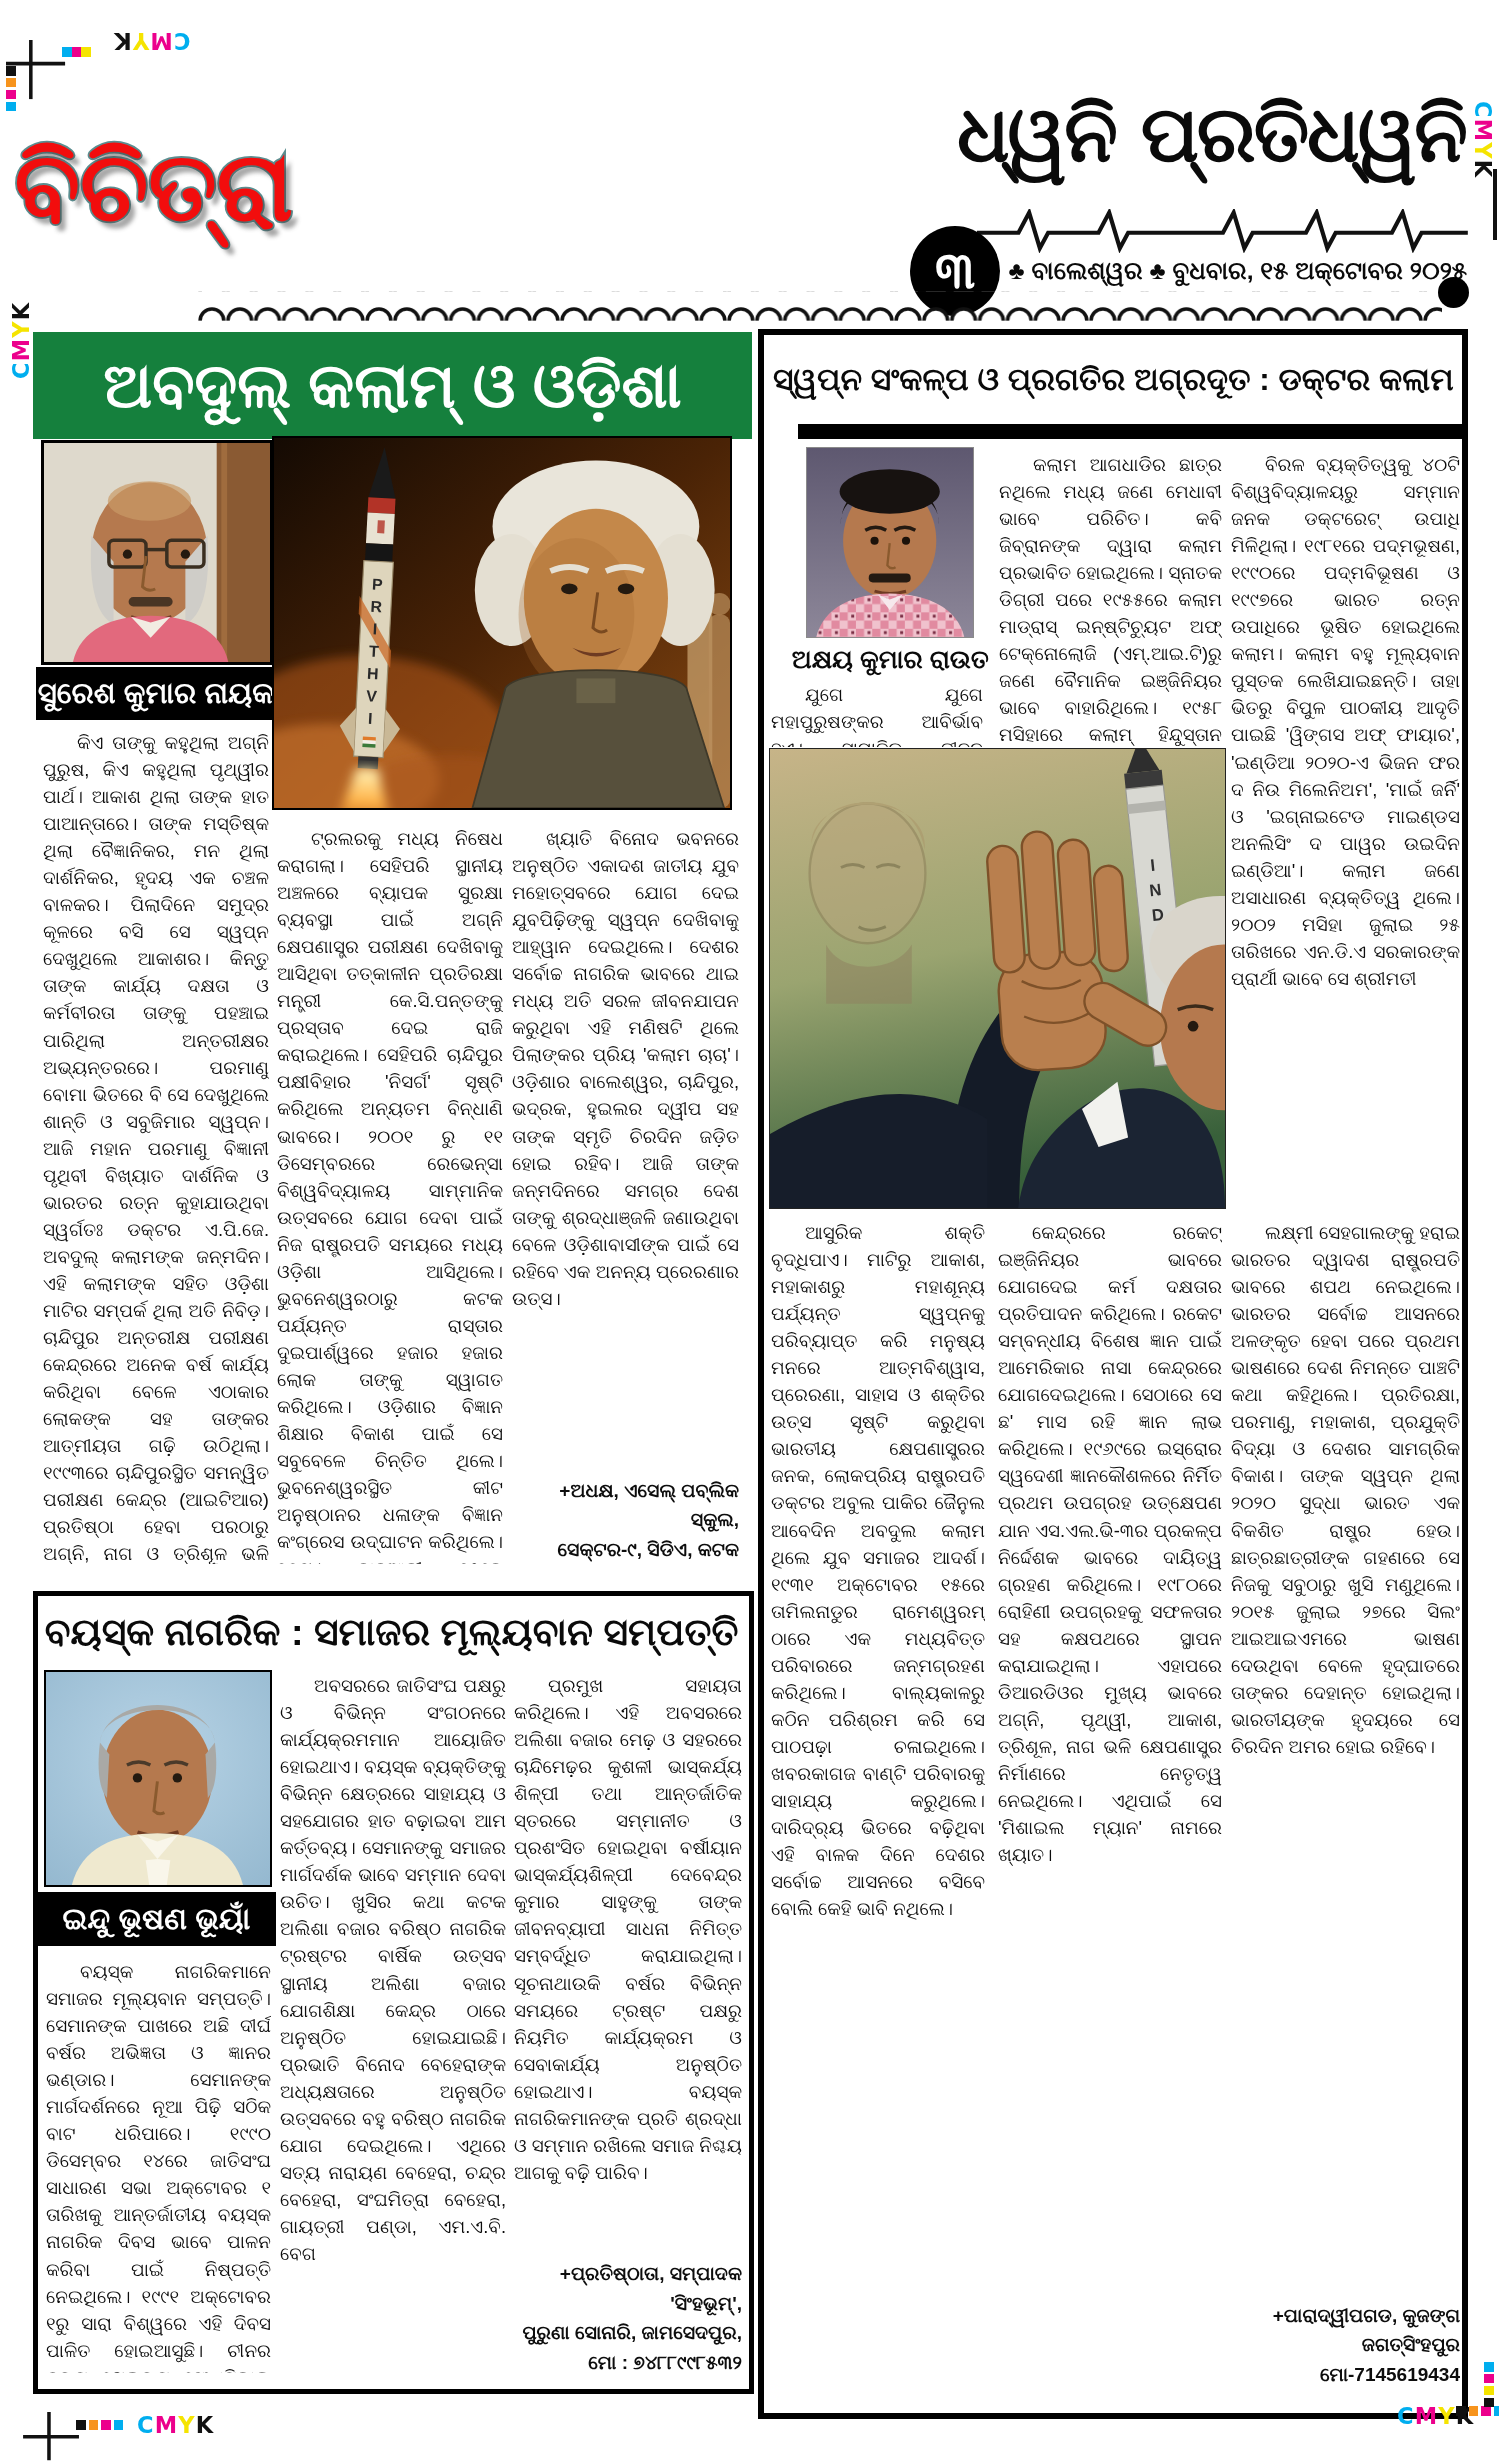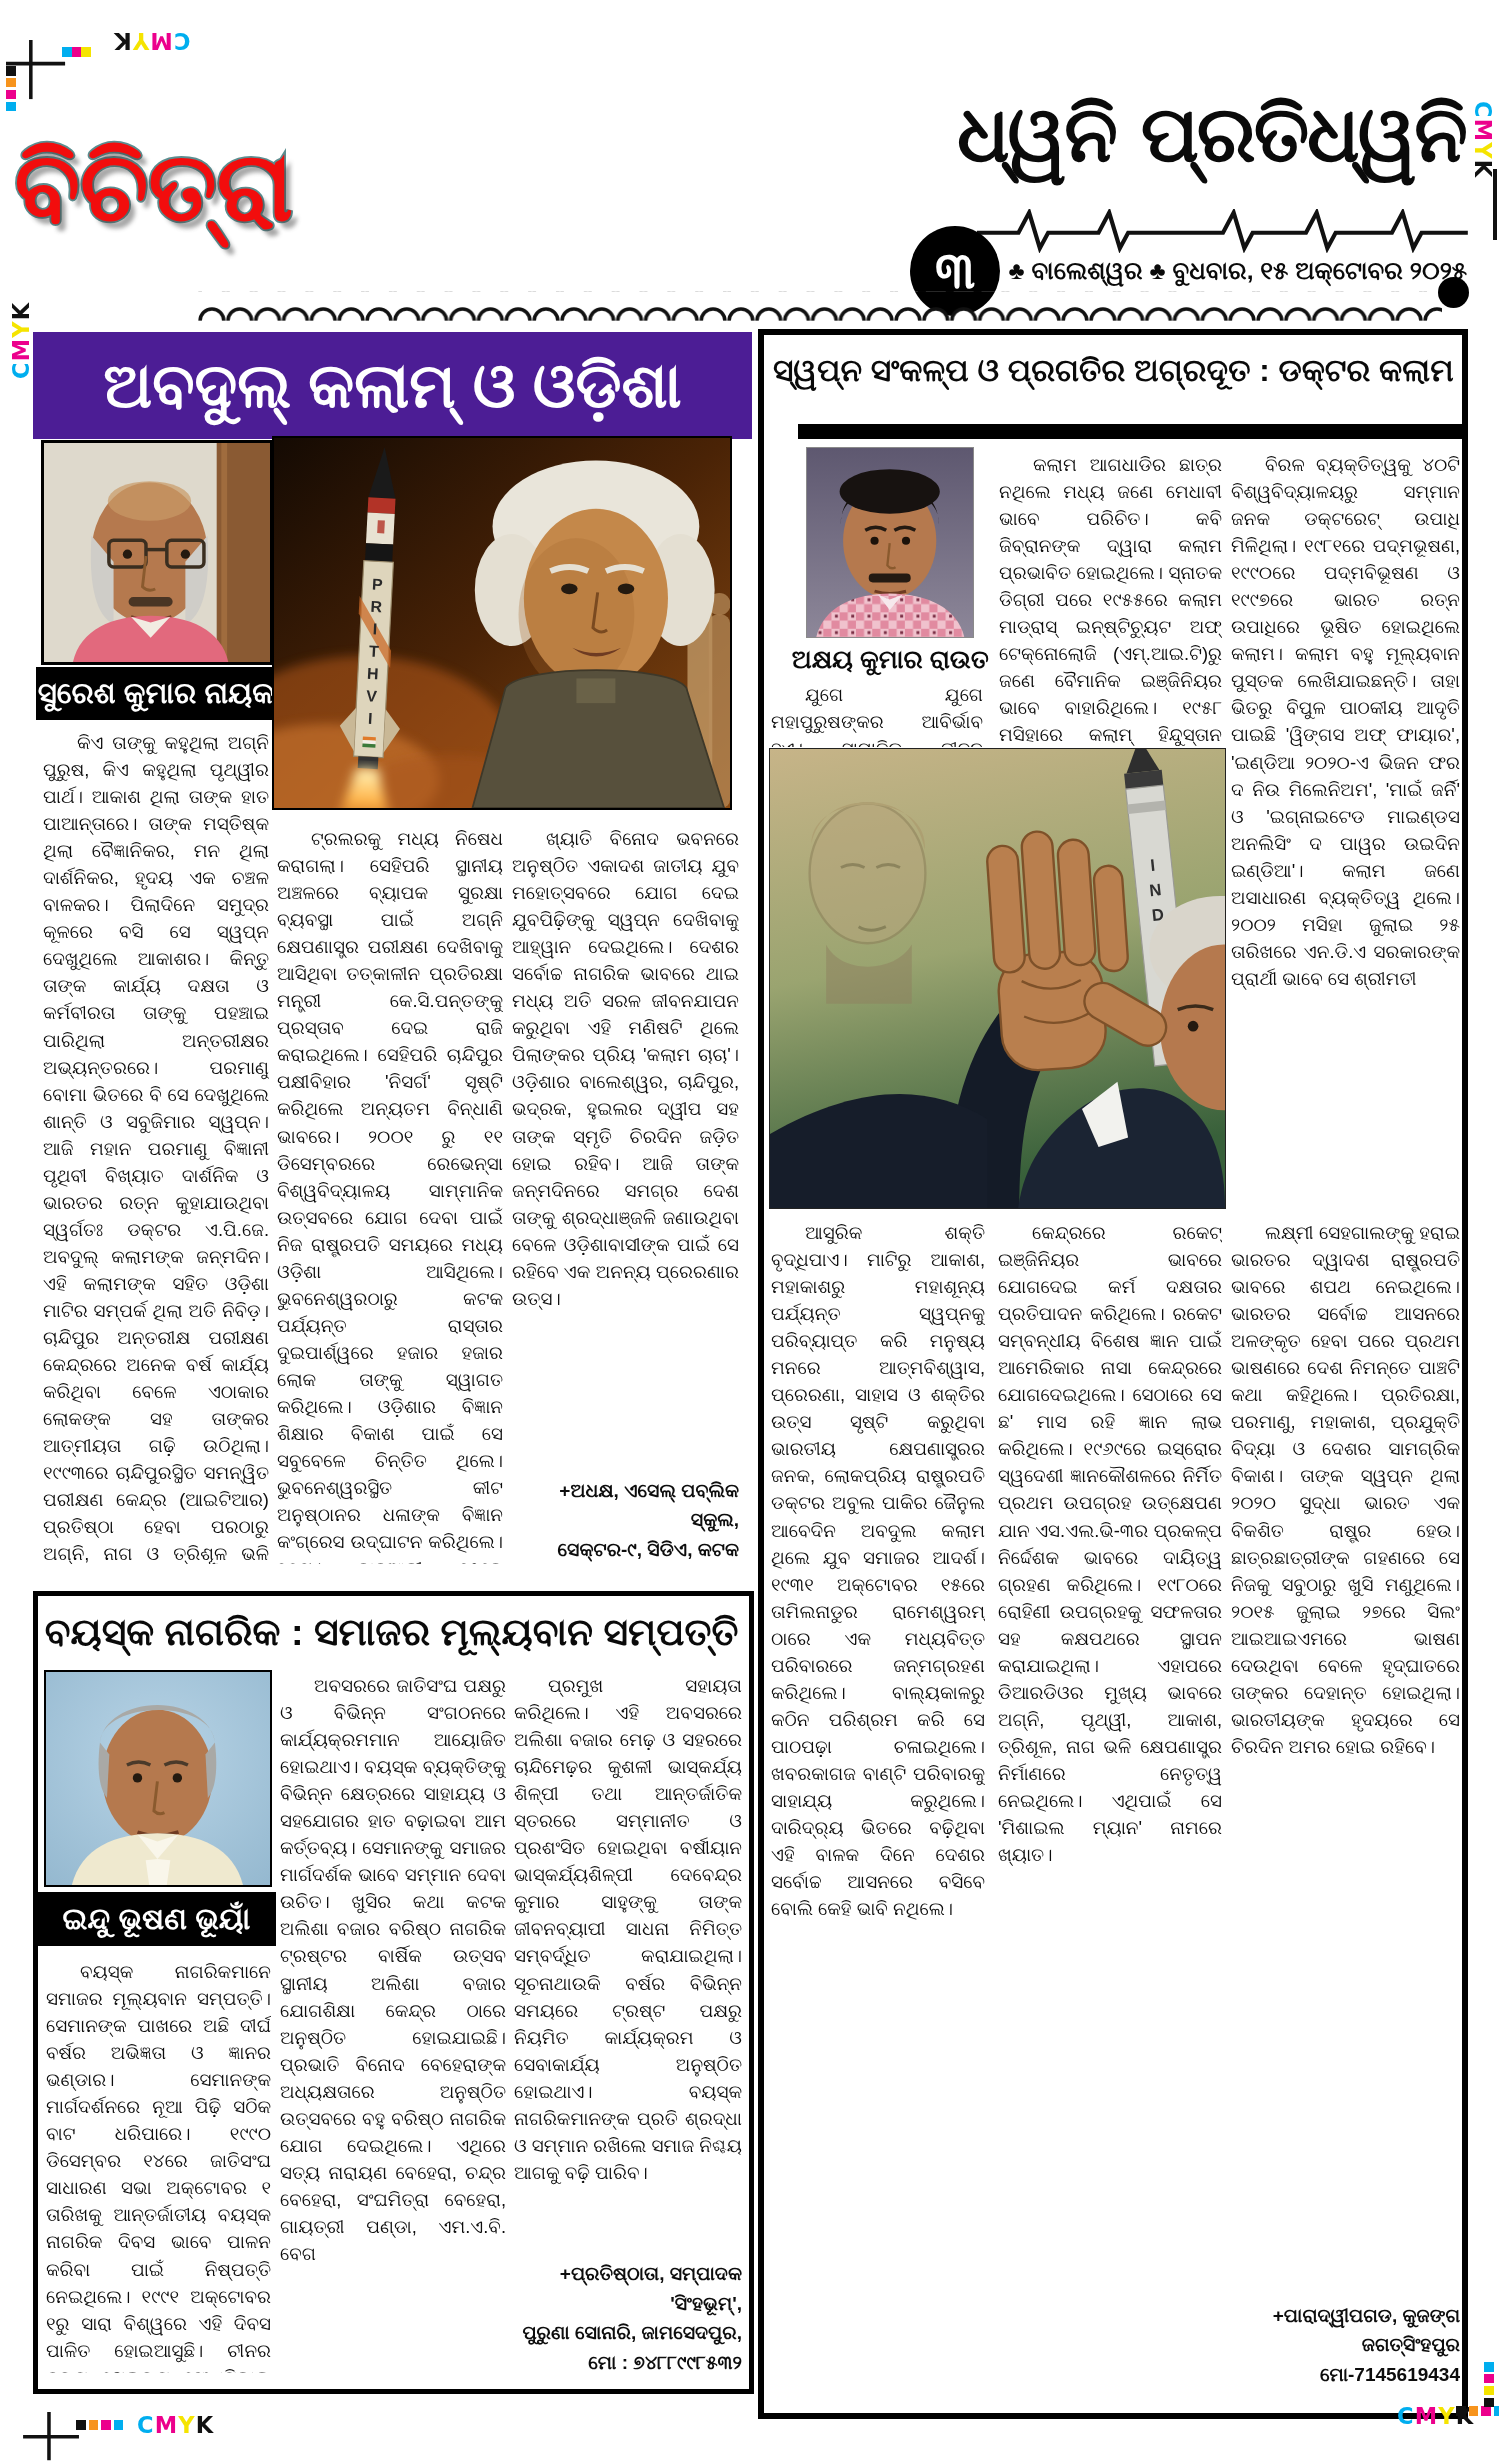--- a/index.html
+++ b/index.html
@@ -11,21 +11,21 @@
   
   .logo-text{font-size:175px;font-weight:bold;color:#f20d0d;line-height:1.05;
              -webkit-text-stroke:6.5px #5b8e90;paint-order:stroke;
              text-shadow:10.7px 13px 8.3px rgba(60,60,60,.45);transform:rotate(-2deg);}
   .mast-title{font-size:90px;font-weight:900;color:#0a0a0a;letter-spacing:-2.4px;
               font-family:"DejaVu Sans", sans-serif;transform:rotate(-1deg);}
   .pageno{width:90px;height:90px;border-radius:50%;background:#000;color:#fff;
           font-size:51px;font-weight:bold;}
   .dateline{font-size:28px;font-weight:bold;color:#0a0a0a;}
   
-  .hl-black{background:#4c1d95;}
+  .hl-black{background:#15803d;}
   .hl-black span{color:#fff;}
   .hl1{font-size:62px;font-weight:bold;}
   .hl2{font-size:51px;font-weight:bold;color:#0a0a0a;}
   .hl3{font-size:50px;font-weight:bold;color:#0a0a0a;}
   .namebar{background:#000;}
   .namebar span{color:#fff;font-size:30px;font-weight:bold;}
   .nameplain span{color:#0a0a0a;font-size:26px;font-weight:bold;}
   
   .col{font-size:18.4px;line-height:1.47;text-align:justify;color:#0c0c0c;overflow:hidden;
        text-indent:34px;word-break:break-word;}
@@ -194,21 +194,21 @@
   <div class="abs col" style="left:277px;top:825px;width:226px;height:739px">ଟ୍ରଲରକୁ ମଧ୍ୟ ନିଷେଧ କରାଗଲା। ସେହିପରି ସ୍ଥାନୀୟ ଅଞ୍ଚଳରେ ବ୍ୟାପକ ସୁରକ୍ଷା ବ୍ୟବସ୍ଥା ପାଇଁ ଅଗ୍ନି କ୍ଷେପଣାସ୍ତ୍ର ପରୀକ୍ଷଣ ଦେଖିବାକୁ ଆସିଥିବା ତତ୍କାଳୀନ ପ୍ରତିରକ୍ଷା ମନ୍ତ୍ରୀ କେ.ସି.ପନ୍ତଙ୍କୁ ପ୍ରସ୍ତାବ ଦେଇ ରାଜି କରାଇଥିଲେ। ସେହିପରି ଚାନ୍ଦିପୁର ପକ୍ଷୀବିହାର 'ନିସର୍ଗ' ସୃଷ୍ଟି କରିଥିଲେ ଅନ୍ୟତମ ବିନ୍ଧାଣି ଭାବରେ। ୨୦୦୧ ରୁ ୧୧ ଡିସେମ୍ବରରେ ରେଭେନ୍ସା ବିଶ୍ୱବିଦ୍ୟାଳୟ ସାମ୍ମାନିକ ଉତ୍ସବରେ ଯୋଗ ଦେବା ପାଇଁ ନିଜ ରାଷ୍ଟ୍ରପତି ସମୟରେ ମଧ୍ୟ ଓଡ଼ିଶା ଆସିଥିଲେ। ଭୁବନେଶ୍ୱରଠାରୁ କଟକ ପର୍ଯ୍ୟନ୍ତ ରାସ୍ତାର ଦୁଇପାର୍ଶ୍ୱରେ ହଜାର ହଜାର ଲୋକ ତାଙ୍କୁ ସ୍ୱାଗତ କରିଥିଲେ। ଓଡ଼ିଶାର ବିଜ୍ଞାନ ଶିକ୍ଷାର ବିକାଶ ପାଇଁ ସେ ସବୁବେଳେ ଚିନ୍ତିତ ଥିଲେ। ଭୁବନେଶ୍ୱରସ୍ଥିତ କୀଟ ଅନୁଷ୍ଠାନର ଧଳାଙ୍କ ବିଜ୍ଞାନ କଂଗ୍ରେସ ଉଦ୍‌ଘାଟନ କରିଥିଲେ। ୨୦୧୪ ଜାନୁଆରୀ ୨୫ରେ ଭୁବନେଶ୍ୱରରେ</div>
   <div class="abs colwrap" style="left:512px;top:825px;width:227px;height:739px">
     <div class="col" style="height:640px">ଖ୍ୟାତି ବିନୋଦ ଭବନରେ ଅନୁଷ୍ଠିତ ଏକାଦଶ ଜାତୀୟ ଯୁବ ମହୋତ୍ସବରେ ଯୋଗ ଦେଇ ଯୁବପିଢ଼ିଙ୍କୁ ସ୍ୱପ୍ନ ଦେଖିବାକୁ ଆହ୍ୱାନ ଦେଇଥିଲେ। ଦେଶର ସର୍ବୋଚ୍ଚ ନାଗରିକ ଭାବରେ ଥାଇ ମଧ୍ୟ ଅତି ସରଳ ଜୀବନଯାପନ କରୁଥିବା ଏହି ମଣିଷଟି ଥିଲେ ପିଲାଙ୍କର ପ୍ରିୟ 'କଲାମ ଚାଚା'। ଓଡ଼ିଶାର ବାଲେଶ୍ୱର, ଚାନ୍ଦିପୁର, ଭଦ୍ରକ, ହୁଇଲର ଦ୍ୱୀପ ସହ ତାଙ୍କ ସ୍ମୃତି ଚିରଦିନ ଜଡ଼ିତ ହୋଇ ରହିବ। ଆଜି ତାଙ୍କ ଜନ୍ମଦିନରେ ସମଗ୍ର ଦେଶ ତାଙ୍କୁ ଶ୍ରଦ୍ଧାଞ୍ଜଳି ଜଣାଉଥିବା ବେଳେ ଓଡ଼ିଶାବାସୀଙ୍କ ପାଇଁ ସେ ରହିବେ ଏକ ଅନନ୍ୟ ପ୍ରେରଣାର ଉତ୍ସ।</div>
     <div class="sig">
       <div>+ଅଧକ୍ଷ, ଏସେଲ୍ ପବ୍ଲିକ ସ୍କୁଲ,</div>
       <div>ସେକ୍ଟର-୯, ସିଡିଏ, କଟକ</div>
     </div>
   </div>
 
   <div class="abs" style="left:758px;top:329px;width:710px;height:2090px;border:6px solid #000;box-sizing:border-box;background:#fff"></div>
-  <div class="abs flexc" style="left:770px;top:330px;width:686px;height:82px">
+  <div class="abs flexc" style="left:770px;top:339px;width:686px;height:82px">
     <span class="hl2 fit" style="transform: scale(0.61522); transform-origin: center center;">ସ୍ୱପ୍ନ ସଂକଳ୍ପ ଓ ପ୍ରଗତିର ଅଗ୍ରଦୂତ : ଡକ୍ଟର କଲାମ</span>
   </div>
   <div class="abs barblack" style="left:798px;top:424px;width:665px;height:15.4px"></div>
 
   <div class="abs frame thinframe" style="left:806px;top:447px;width:168px;height:191px">
     <svg viewBox="0 0 285 322" preserveAspectRatio="none">
       <defs>
         <linearGradient id="p2bg" x1="0" y1="0" x2="0" y2="1">
           <stop offset="0" stop-color="#5e5870"></stop>
             <stop offset="1" stop-color="#8d8799"></stop>

